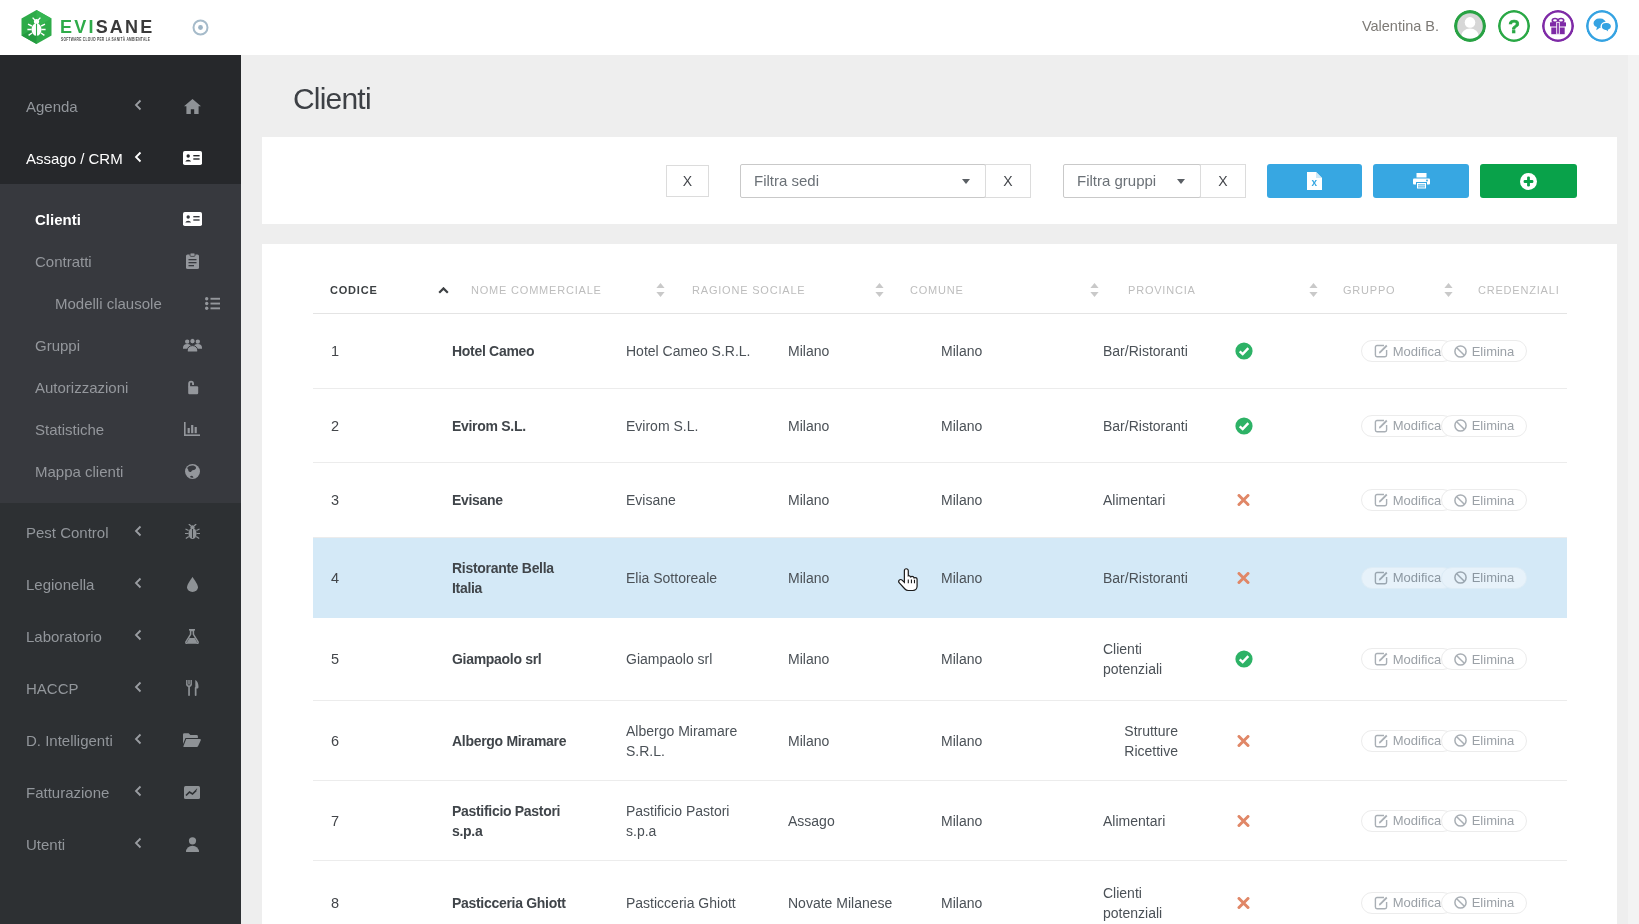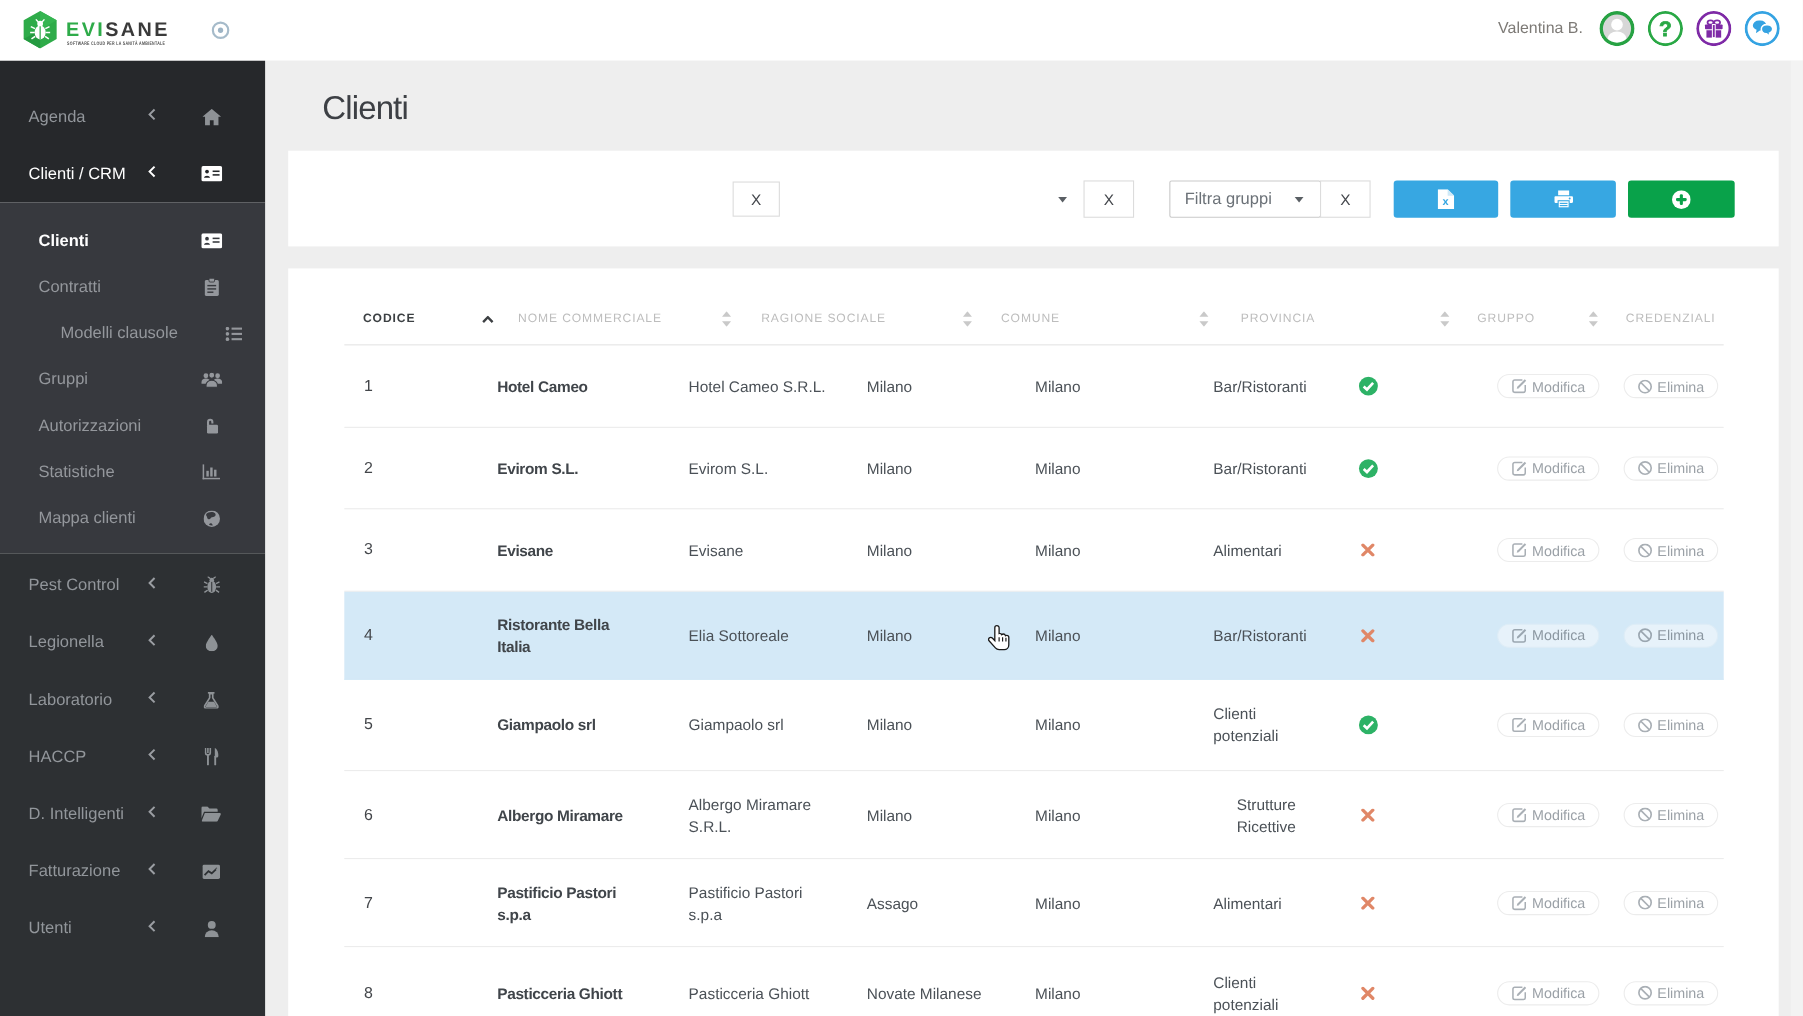--- a/index.html
+++ b/index.html
@@ -44,21 +44,21 @@
   .cell { position:absolute; top:50%; transform:translateY(-50%); font-size:14px; color:#4b5157; line-height:20px; }
   .cnum { left:18px; color:#43464a; font-size:14.5px; }
   .cnome { left:139px; font-weight:bold; color:#40454a; letter-spacing:-0.3px; }
   .crag { left:313px; }
   .ccom { left:475px; }
   .cprov { left:628px; }
   .cgru { left:790px; }
   .cico { left:922px; width:18px; height:18px; }
   .pill { position:absolute; top:50%; transform:translateY(-50%); height:22px; border-radius:17px; border:1px solid #ececec; background:#fff; color:#9ba1a7; font-size:13px; display:flex; align-items:center; justify-content:center; gap:5px; }
   .pmod { left:1048px; width:93px; }
-  .peli { left:1163px; width:86px; }
+  .peli { left:1128px; width:86px; }
   .hl .pill { background:#e7f2fa; border-color:#ddecf6; color:#8b97a1; }
 </style>
 </head>
 <body>
 
 <div class="abs" id="topbar"></div>
 <div class="abs" id="secA"></div>
 <div class="abs" id="secSub"></div>
 <div class="abs" id="secB"></div>
 
@@ -67,21 +67,21 @@
   <span class="mchev"><svg width="8" height="12" viewBox="0 0 8 12">
         <polyline points="6.5,1.5 2,6 6.5,10.5" fill="none" stroke="#9a9da2" stroke-width="1.8"></polyline>
       </svg></span>
   <span class="micon">
       <svg width="17" height="15" viewBox="0 0 17 15">
         <path d="M8.5 0 L17 7.2 H14.6 V15 H10.2 V10.3 H6.8 V15 H2.4 V7.2 H0 Z" fill="#8e9296"></path>
       </svg>
     </span>
 </div>
 <div class="abs mitem" style="top:132px;">
-  <span class="mtxt" style="color:#ffffff;">Clienti / CRM</span>
+  <span class="mtxt" style="color:#ffffff;">Assago / CRM</span>
   <span class="mchev"><svg width="8" height="12" viewBox="0 0 8 12">
         <polyline points="6.5,1.5 2,6 6.5,10.5" fill="none" stroke="#ffffff" stroke-width="1.8"></polyline>
       </svg></span>
   <span class="micon">
       <svg width="19" height="14" viewBox="0 0 19 14">
         <rect x="0" y="0" width="19" height="14" rx="1.8" fill="#ffffff"></rect>
         <circle cx="5.2" cy="5" r="1.7" fill="#242629"></circle>
         <path d="M2.3 10.6 a3 2.6 0 0 1 5.8 0 z" fill="#242629"></path>
         <rect x="10.3" y="4" width="6.3" height="1.4" fill="#242629"></rect>
         <rect x="10.3" y="7.3" width="6.3" height="1.4" fill="#242629"></rect>
@@ -348,20 +348,21 @@
 </svg>
 
 <div class="abs" id="scrollstrip"></div>
 <div class="abs" id="h1">Clienti</div>
 <div class="abs" id="crumb">HOME&nbsp;&nbsp;&nbsp;<svg width="7" height="9" viewBox="0 0 7 9" style="vertical-align:-1px;">
       <polyline points="1.5,1 5.5,4.5 1.5,8" fill="none" stroke="#3a3d41" stroke-width="2"></polyline>
     </svg>&nbsp;&nbsp;&nbsp;<span style="color:#3f9fda;">CLIENTI</span></div>
 
 <div class="abs card" id="fcard">
   <div class="xbtn" style="left:404px; top:28px; width:43px; height:32px; line-height:30px;">X</div>
+  <div class="inp" style="left:478px; top:27px; width:246px; height:34px; padding:7px 13px; font-size:15px; color:#6b7177; border-radius:2px;">Filtra sedi</div>
   <div class="selcaret" style="left:700px; top:42px;"></div>
   <div class="xbtn" style="left:723px; top:27px; width:46px; height:34px; line-height:32px;">X</div>
   <div class="inp" style="left:801px; top:27px; width:138px; height:34px; padding:7px 13px; font-size:15px; color:#6b7177; border-radius:2px;">Filtra gruppi</div>
   <div class="selcaret" style="left:915px; top:42px;"></div>
   <div class="xbtn" style="left:938px; top:27px; width:46px; height:34px; line-height:32px;">X</div>
   <div class="btn" style="left:1005px; width:95px; background:#37a7e2;">
     <svg width="15" height="18" viewBox="0 0 15 18">
         <path d="M0 0 h9 L15 6 V18 H0 Z" fill="#ffffff"></path>
         <path d="M9 0 L15 6 H9 Z" fill="#cfe9f7"></path>
         <text x="7.2" y="14.2" text-anchor="middle" font-family="Liberation Sans, sans-serif" font-size="10" font-weight="bold" fill="#37a7e2">x</text>

